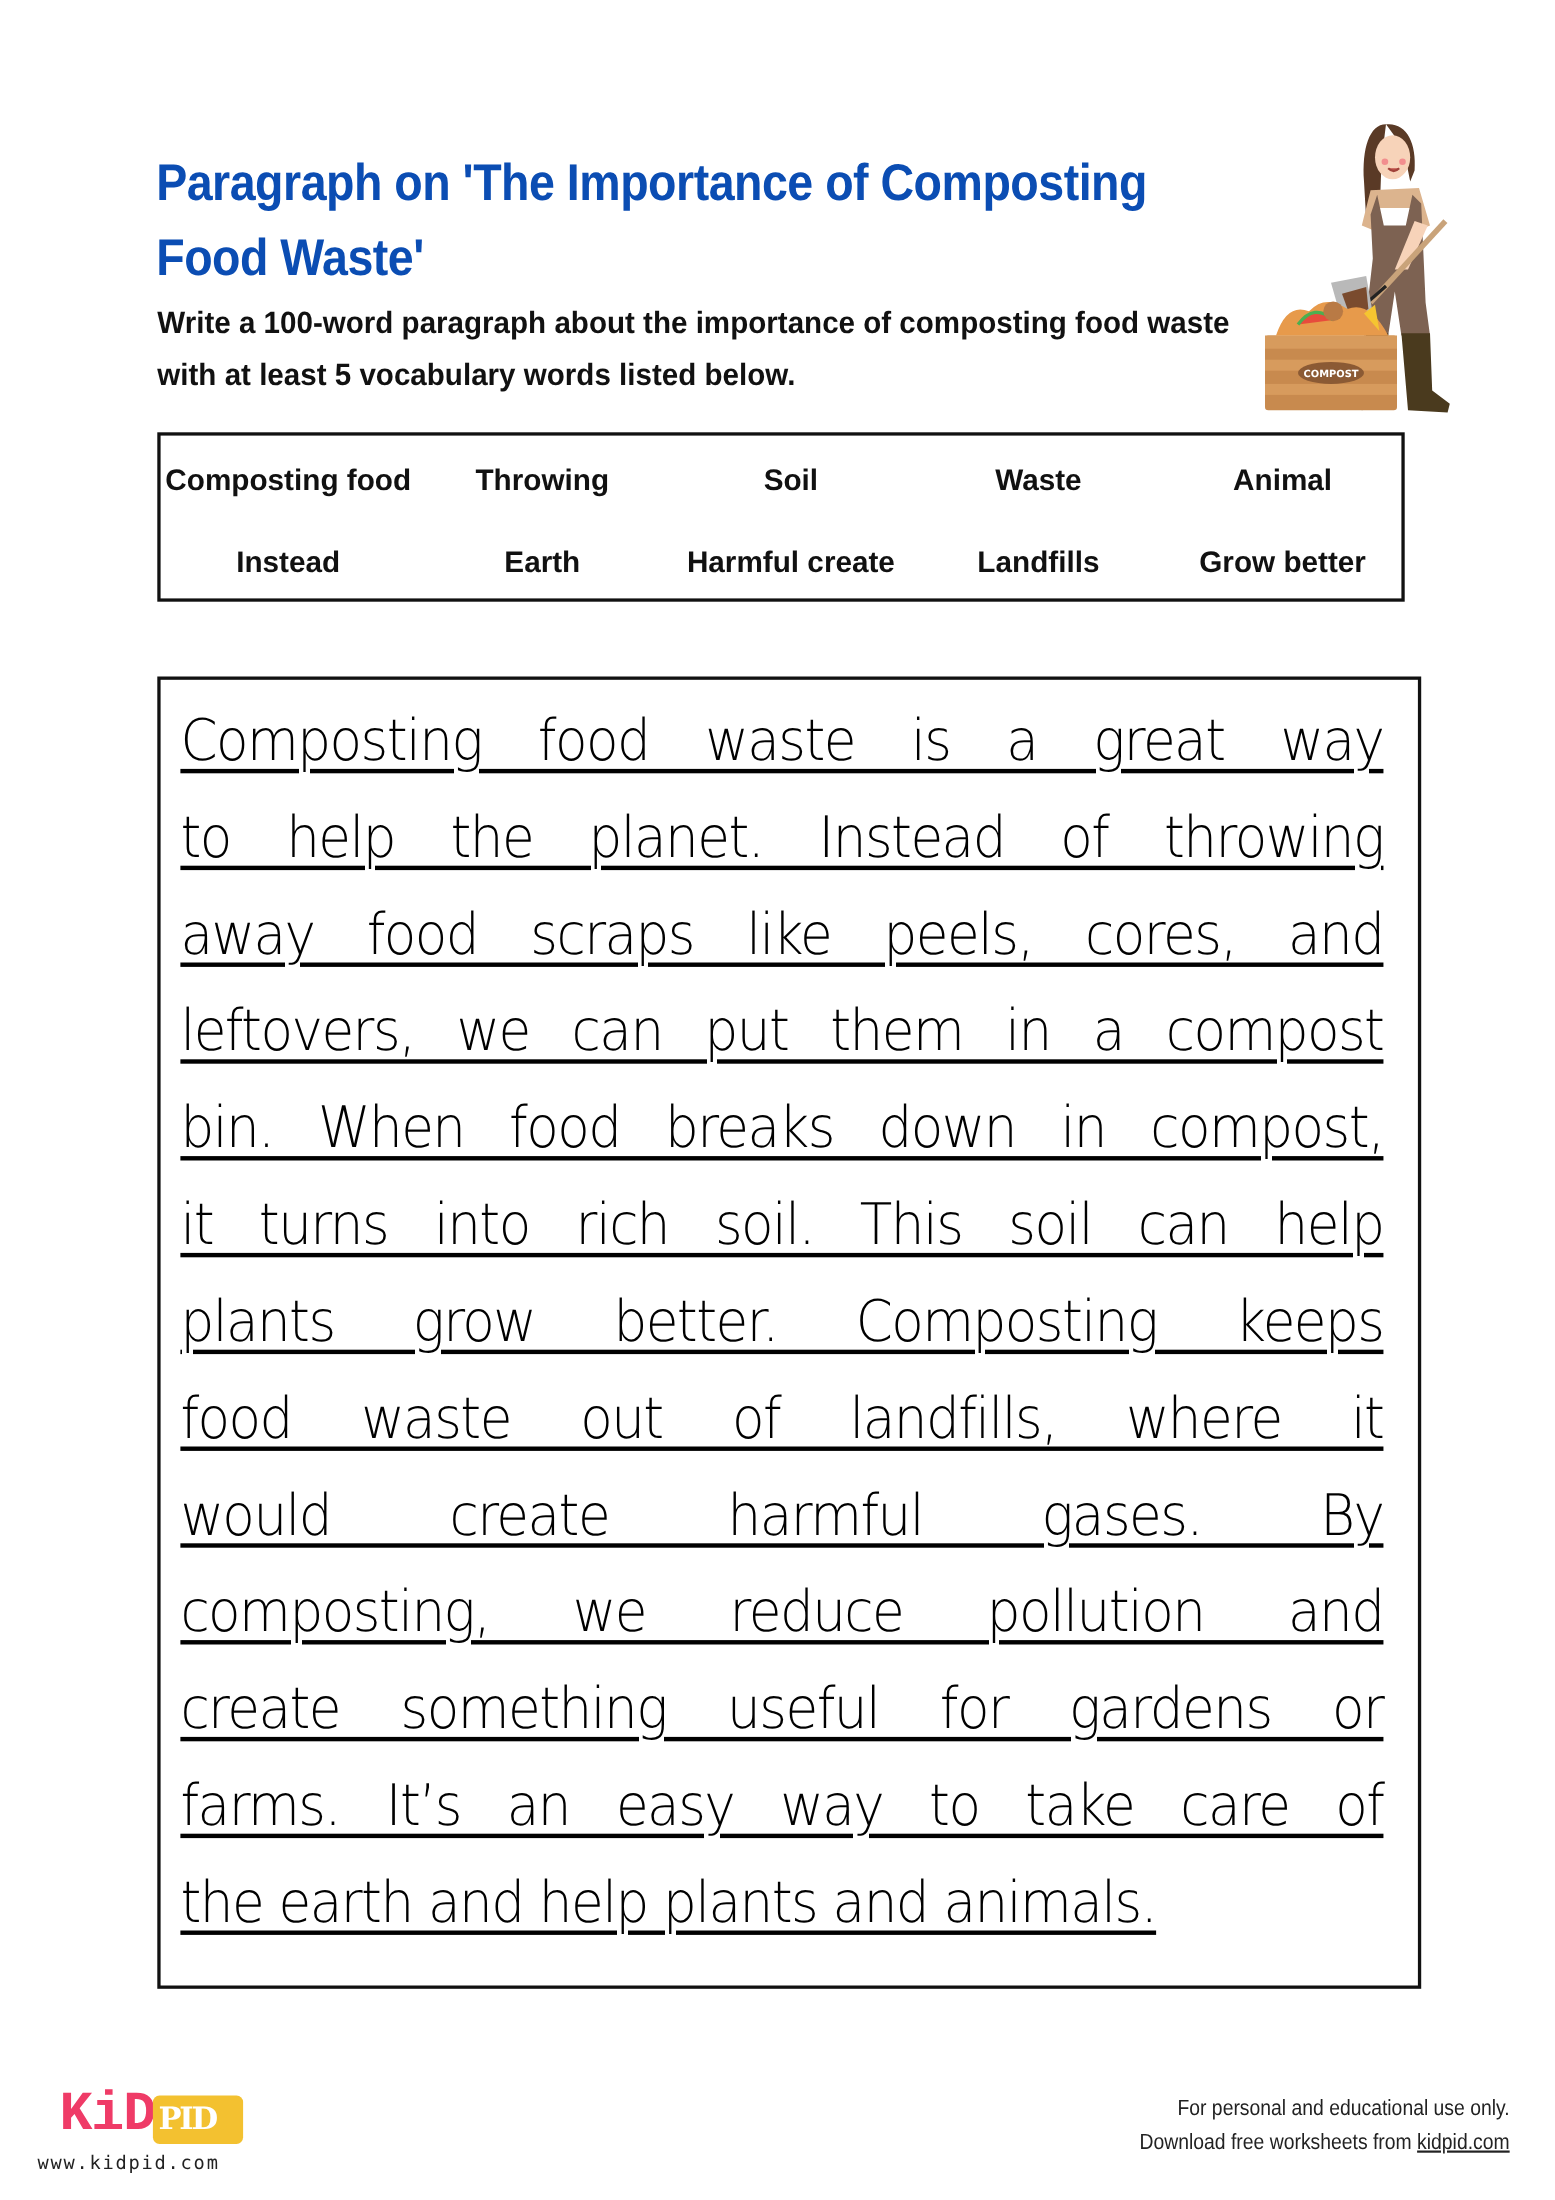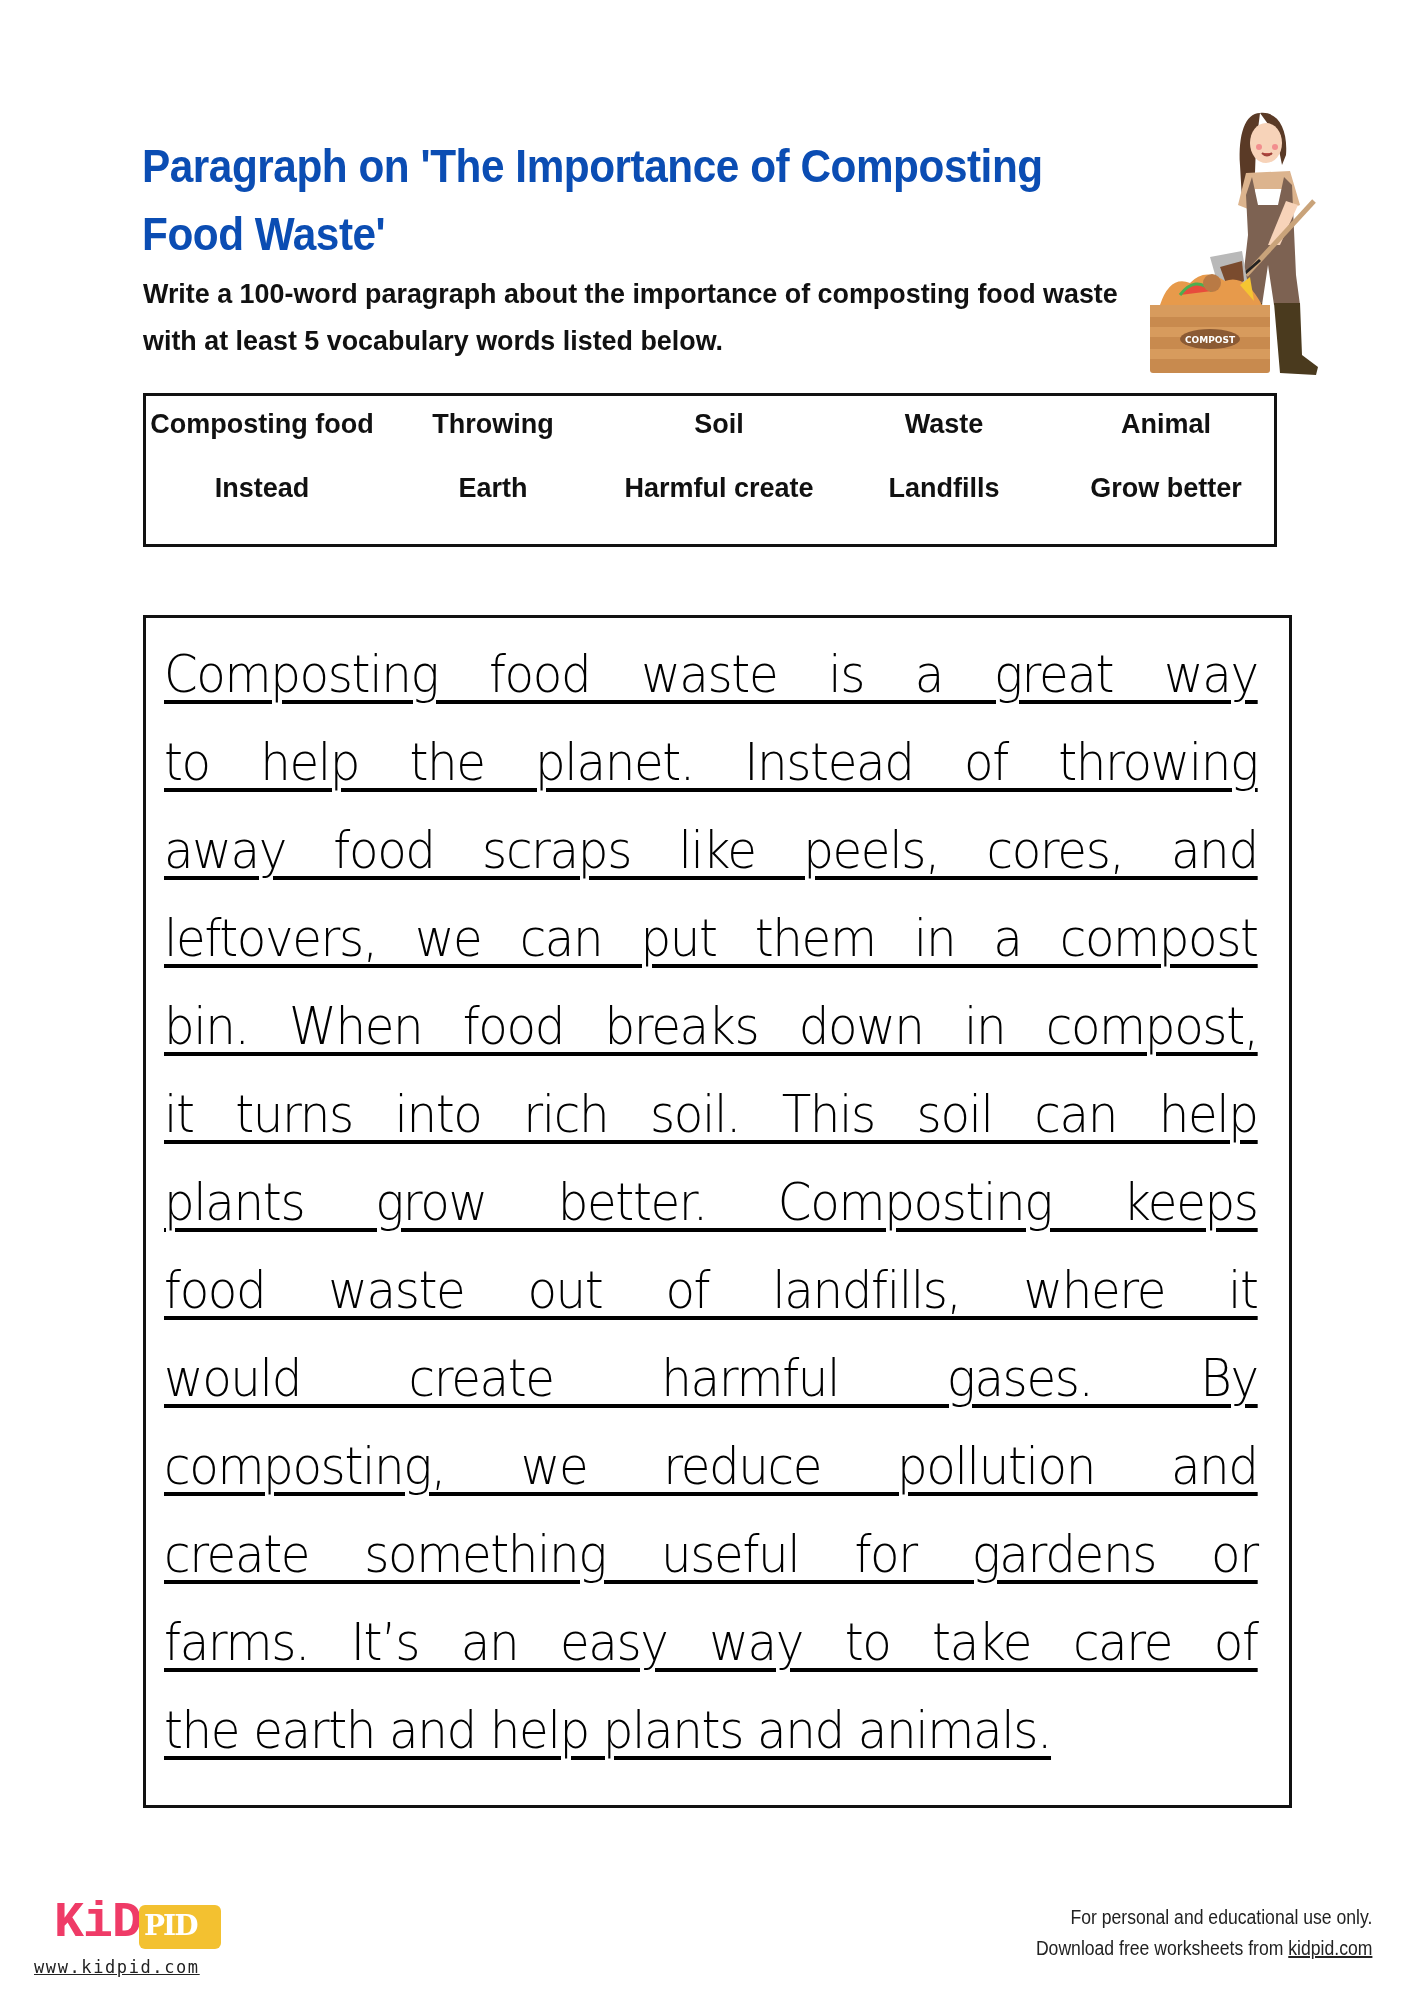--- a/index.html
+++ b/index.html
@@ -19,23 +19,23 @@
     transform: scaleX(0.96); transform-origin: left top;
   }
 
   .illustration { position: absolute; left: 1150px; top: 105px; width: 260px; height: 280px; }
 
   .vocab-box {
     position: absolute; left: 143px; top: 393px; width: 1128px; height: 148px;
     border: 3px solid #111; box-sizing: content-box;
   }
   .vocab-grid {
-    position: absolute; left: 0; top: 10px; width: 100%;
+    position: absolute; left: 0; top: 22px; width: 100%;
     display: grid; grid-template-columns: 232px 230px 222px 228px 216px;
-    row-gap: 28px;
+    row-gap: 39px;
   }
   .vocab-word {
     text-align: center; font-weight: 700; font-size: 27px; line-height: 36px; color: #111;
     white-space: nowrap;
   }
 
   .para-box {
     position: absolute; left: 143px; top: 615px; width: 1128px; height: 1187px;
     border: 3px solid #111;
     padding-left: 15px;
@@ -51,21 +51,21 @@
     letter-spacing: -1.5px;
     transform: scaleX(0.93); transform-origin: left top;
     width: 1176px;
   }
   .para-line.last { text-align-last: left; }
 
   .logo { position: absolute; left: 42px; top: 1895px; width: 190px; height: 60px; }
   .logo-kid { position: absolute; left: 12px; top: 0; font-family: Liberation Mono, monospace; font-weight: 700; font-size: 50px; line-height: 56px; color: #ef3b67; letter-spacing: -1px; }
   .logo-pid-bg { position: absolute; left: 97px; top: 10px; width: 82px; height: 44px; background: #f3c130; border-radius: 6px; }
   .logo-pid { position: absolute; left: 102px; top: 7px; font-family: "DejaVu Serif", serif; font-weight: 700; font-size: 28px; line-height: 48px; color: #ffffff; letter-spacing: -2px; }
-  .logo-url { position: absolute; left: 34px; top: 1957px; font-family: "DejaVu Sans Mono", monospace; font-size: 17px; color: #222; letter-spacing: 1.6px; text-decoration: underline; }
+  .logo-url { position: absolute; left: 34px; top: 1957px; font-family: "DejaVu Sans Mono", monospace; font-size: 17px; color: #222; letter-spacing: 1.6px; }
 
   .disclaimer { position: absolute; right: 42px; top: 1902px; text-align: right; font-family: "Liberation Sans", sans-serif; font-size: 20px; line-height: 31px; color: #222; transform: scaleX(0.88); transform-origin: right top; }
   .disclaimer a { color: #222; text-decoration: underline; }
 </style>
 </head>
 <body>
 
 <div>
 
   <h1 class="title" style="margin:0;">Paragraph on 'The Importance of Composting Food Waste'</h1>

